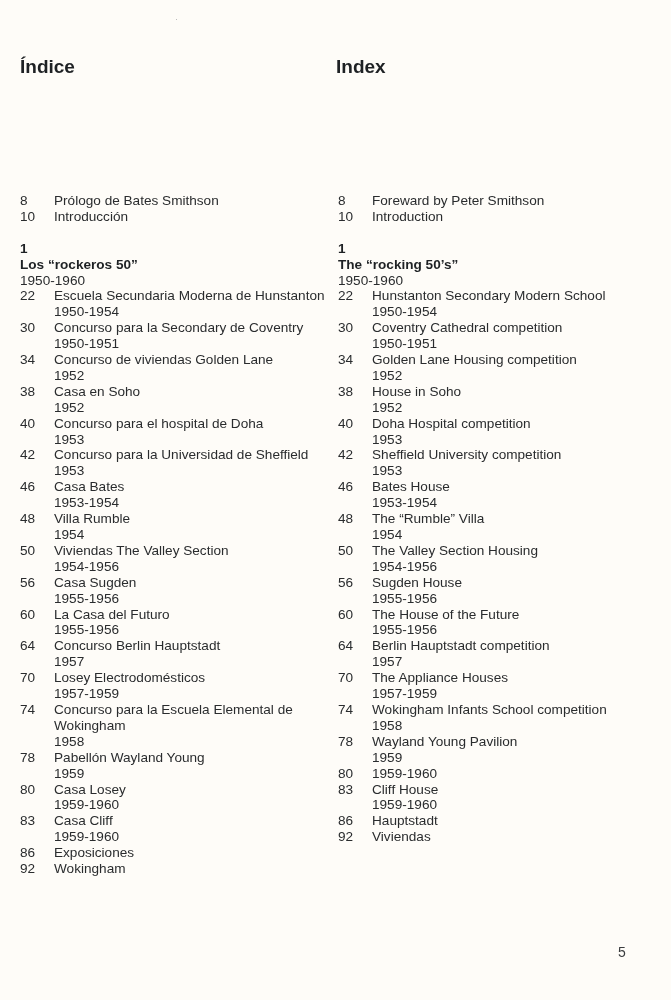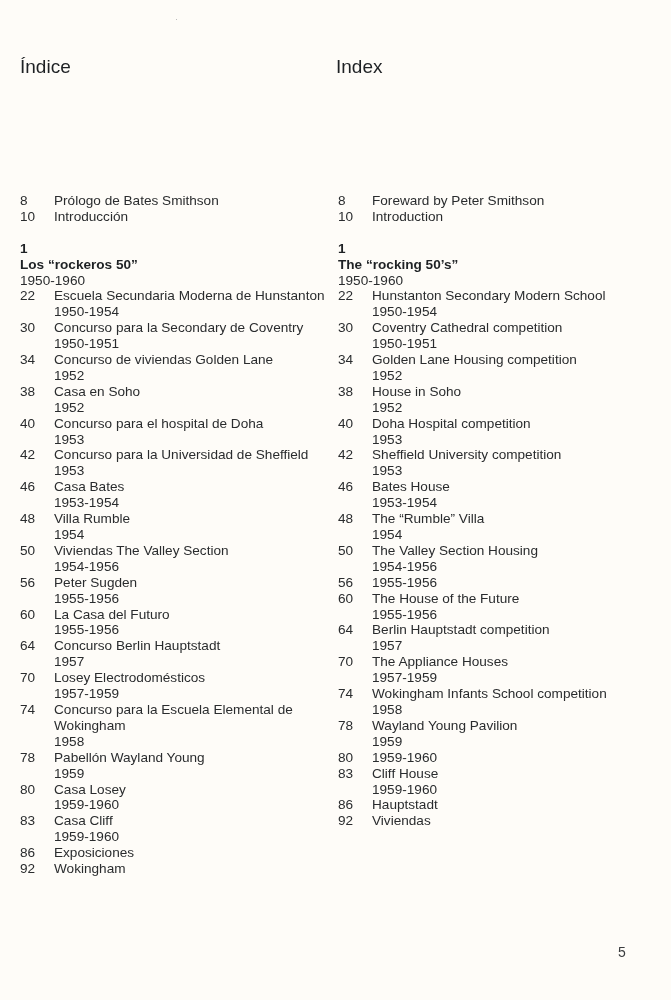--- a/index.html
+++ b/index.html
@@ -4,21 +4,21 @@
   <style>
     html, body { margin: 0; padding: 0; }
     body {
       width: 671px; height: 1000px; position: relative; overflow: hidden;
       background: #fefcf8;
       font-family: "Liberation Sans", sans-serif;
       color: #2a2c2e;
     }
     .heading {
       position: absolute; top: 56px;
-      font-size: 19px; font-weight: normal; color: #1e2124;
+      font-size: 19px; font-weight: bold; color: #1e2124;
       margin: 0;
     }
     .col {
       position: absolute; top: 193px;
       font-size: 13.6px; line-height: 15.9px;
     }
     .col-left { left: 20px; width: 310px; }
     .col-right { left: 338px; width: 320px; }
     .entry { display: flex; }
     .entry .num { width: 34px; flex: 0 0 34px; }
@@ -116,21 +116,21 @@
     <div class="entry">
       <span class="num">50</span>
       <span class="body">
         <span class="title">Viviendas The Valley Section</span>
         <span class="year">1954-1956</span>
       </span>
     </div>
     <div class="entry">
       <span class="num">56</span>
       <span class="body">
-        <span class="title">Peter Sugden</span>
+        <span class="title">Casa Sugden</span>
         <span class="year">1955-1956</span>
       </span>
     </div>
     <div class="entry">
       <span class="num">60</span>
       <span class="body">
         <span class="title">La Casa del Futuro</span>
         <span class="year">1955-1956</span>
       </span>
     </div>
@@ -265,20 +265,21 @@
     <div class="entry">
       <span class="num">50</span>
       <span class="body">
         <span class="title">The Valley Section Housing</span>
         <span class="year">1954-1956</span>
       </span>
     </div>
     <div class="entry">
       <span class="num">56</span>
       <span class="body">
+        <span class="title">Sugden House</span>
         <span class="year">1955-1956</span>
       </span>
     </div>
     <div class="entry">
       <span class="num">60</span>
       <span class="body">
         <span class="title">The House of the Future</span>
         <span class="year">1955-1956</span>
       </span>
     </div>

